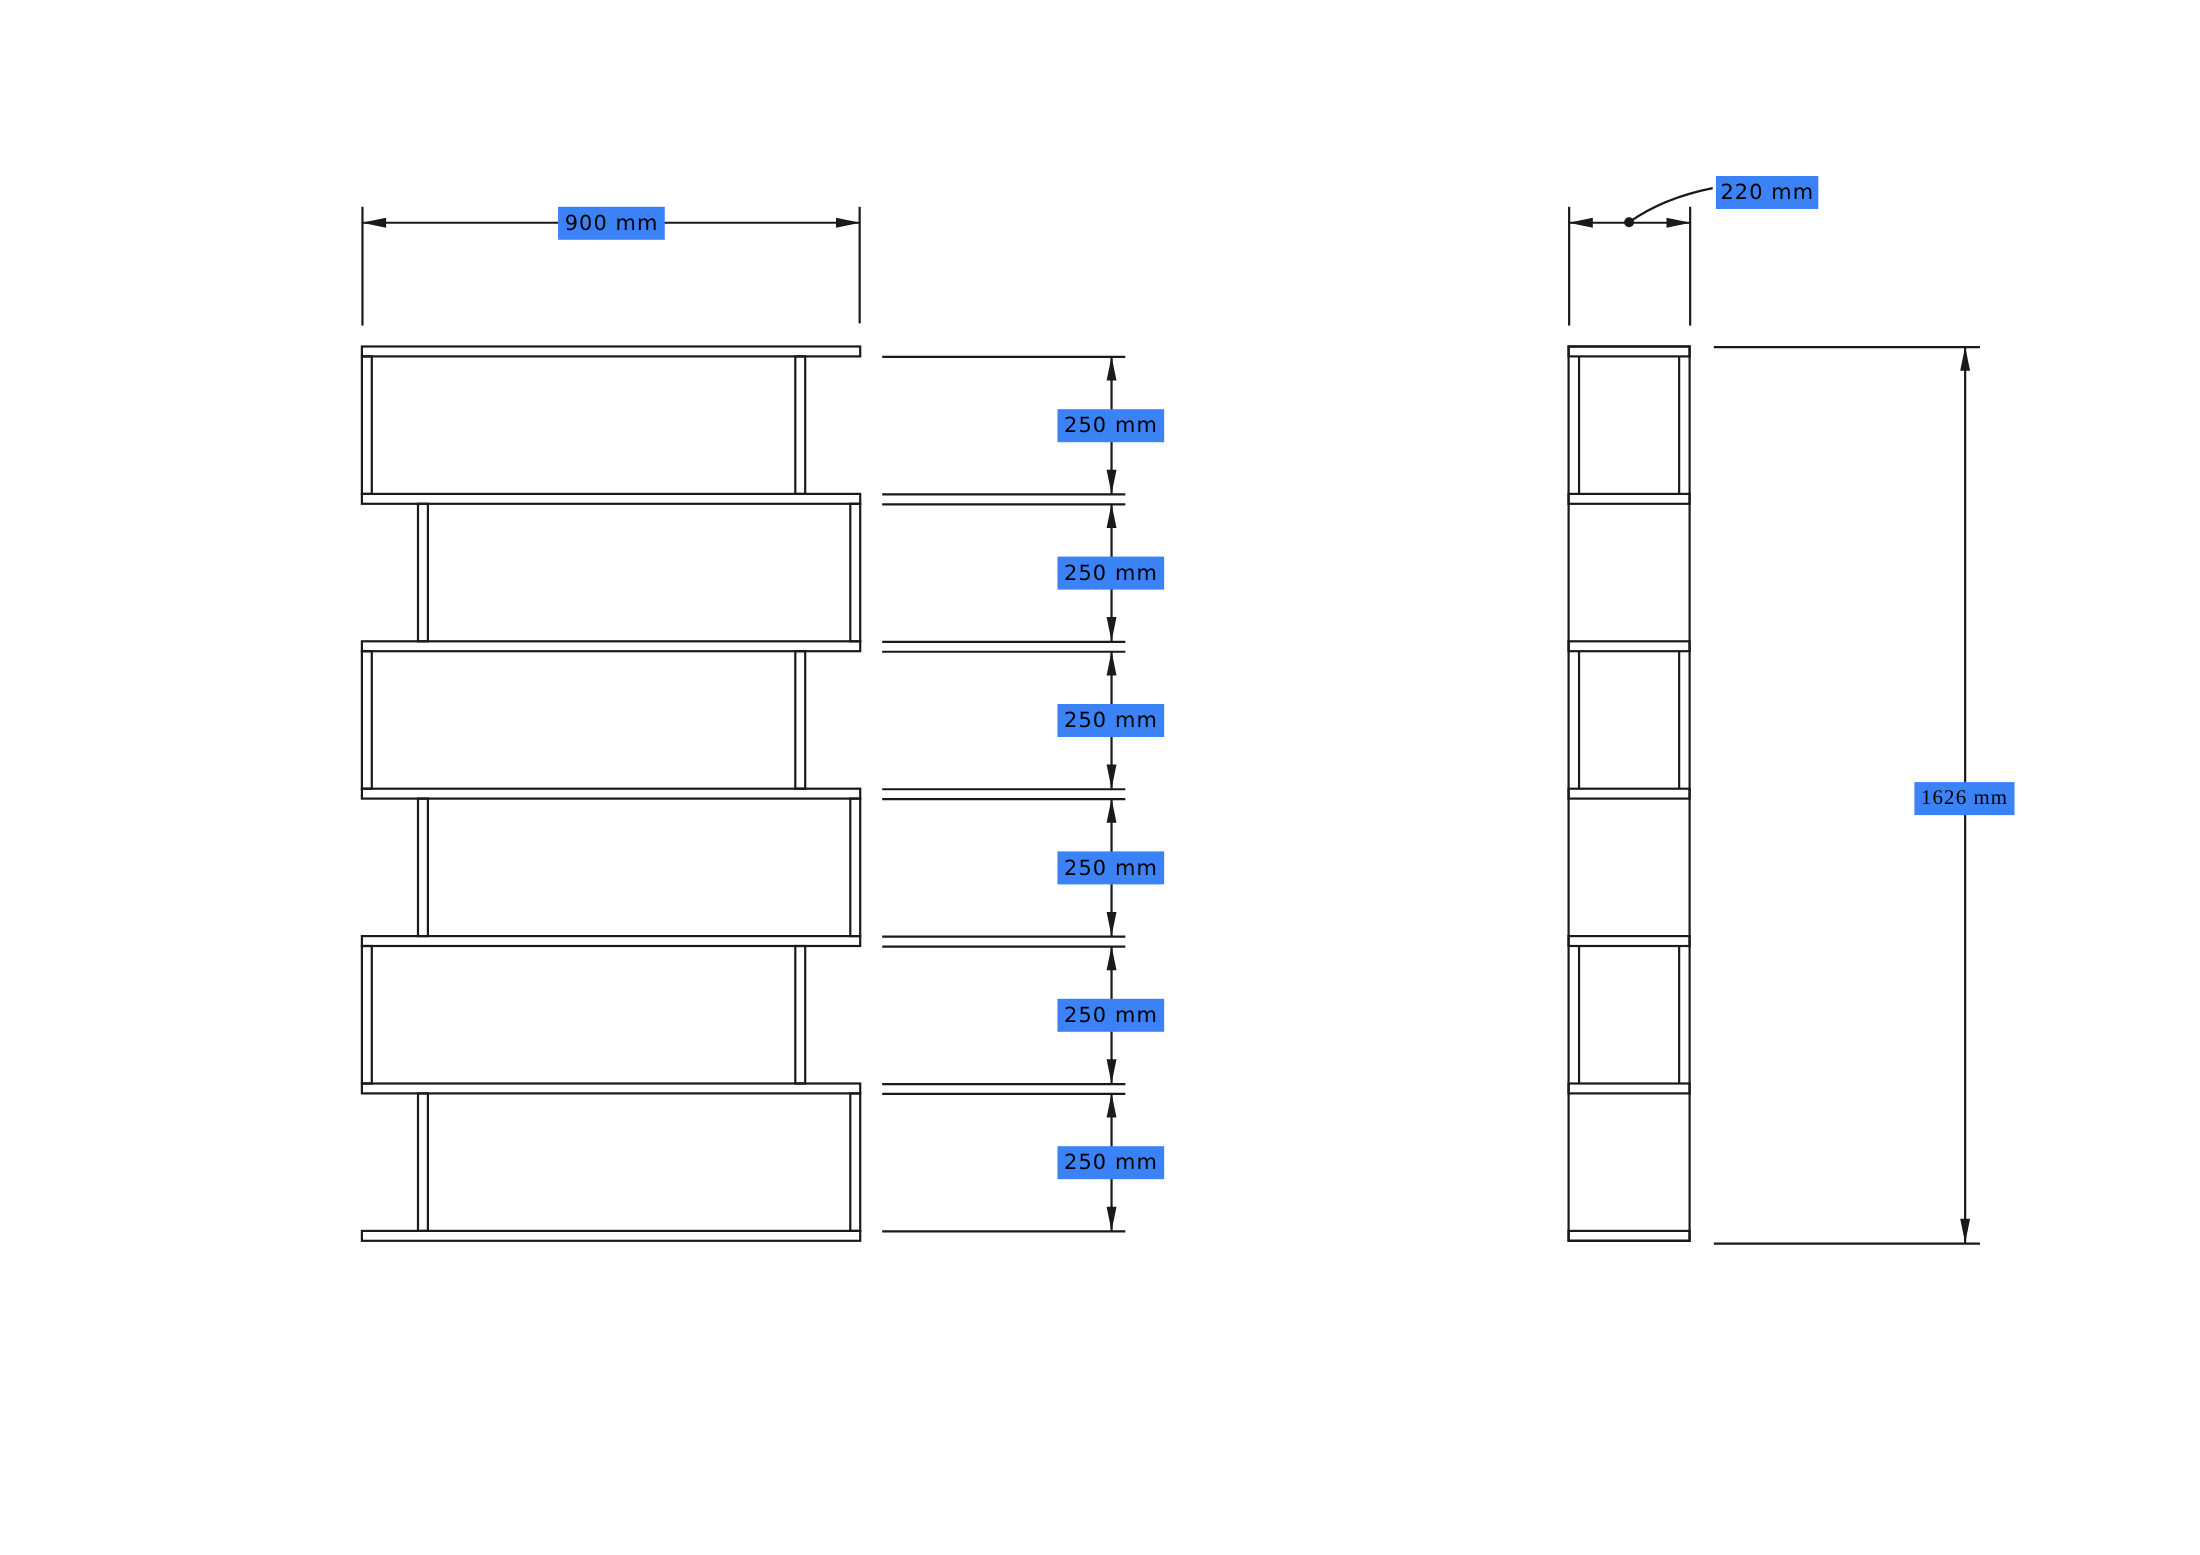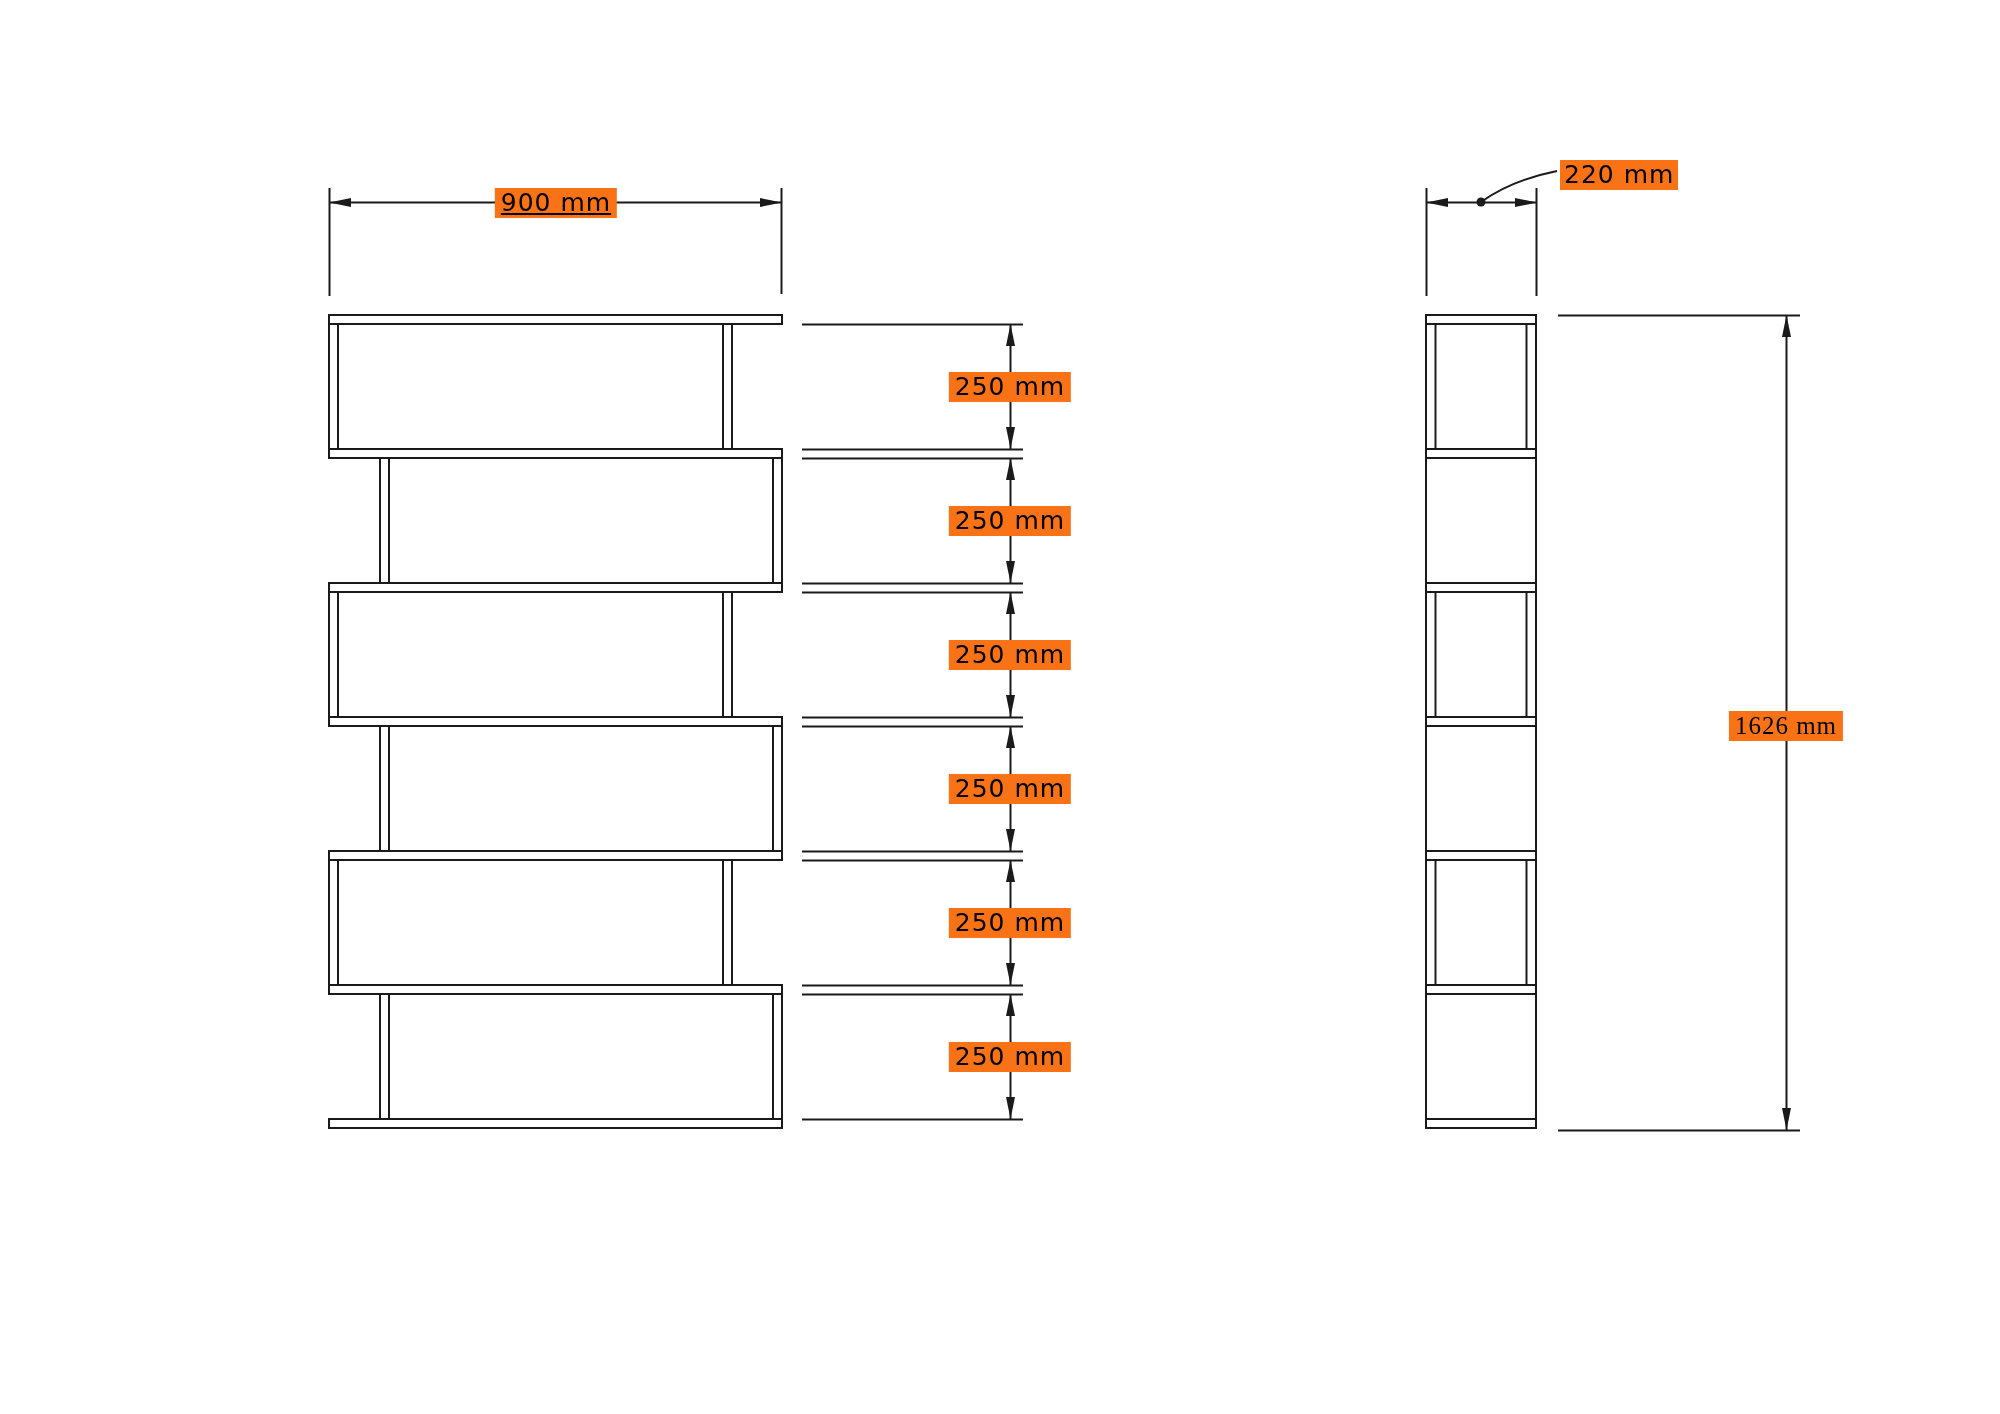--- a/index.html
+++ b/index.html
@@ -16,23 +16,23 @@
     overflow: hidden;
   }
   .canvas svg {
     position: absolute;
     left: 0;
     top: 0;
   }
   .dim-label {
     position: absolute;
     transform: translate(-50%, -50%);
-    background: #f97316;
+    background: #3b82f6;
     color: #000000;
-    font-size: 25px;
+    font-size: 19px;
     line-height: 30px;
     white-space: nowrap;
     padding: 0 6px;
     letter-spacing: 1px;
   }
   .dim-label.leader-label {
     transform: translate(0, -50%);
     padding: 0 4px;
   }
 </style>
@@ -165,21 +165,21 @@
 
     <g>
       <line x1="1558" y1="315.5" x2="1800" y2="315.5"></line>
       <line x1="1558" y1="1130.5" x2="1800" y2="1130.5"></line>
       <line x1="1786.5" y1="315" x2="1786.5" y2="1130"></line>
       <polygon fill="#1a1a1a" stroke="none" points="1786.5,315 1782,337 1791,337"></polygon>
       <polygon fill="#1a1a1a" stroke="none" points="1786.5,1130 1782,1108 1791,1108"></polygon>
     </g>
   </svg>
 
-  <span class="dim-label" style="left:556px; top:203px;text-decoration:underline;">900 mm</span>
+  <span class="dim-label" style="left:556px; top:203px;">900 mm</span>
 
   <span class="dim-label" style="left:1010px; top:387px;">250 mm</span>
   <span class="dim-label" style="left:1010px; top:521px;">250 mm</span>
   <span class="dim-label" style="left:1010px; top:655px;">250 mm</span>
   <span class="dim-label" style="left:1010px; top:789px;">250 mm</span>
   <span class="dim-label" style="left:1010px; top:923px;">250 mm</span>
   <span class="dim-label" style="left:1010px; top:1057px;">250 mm</span>
 
   <span class="dim-label leader-label" style="left:1560px; top:175px;">220 mm</span>
 

